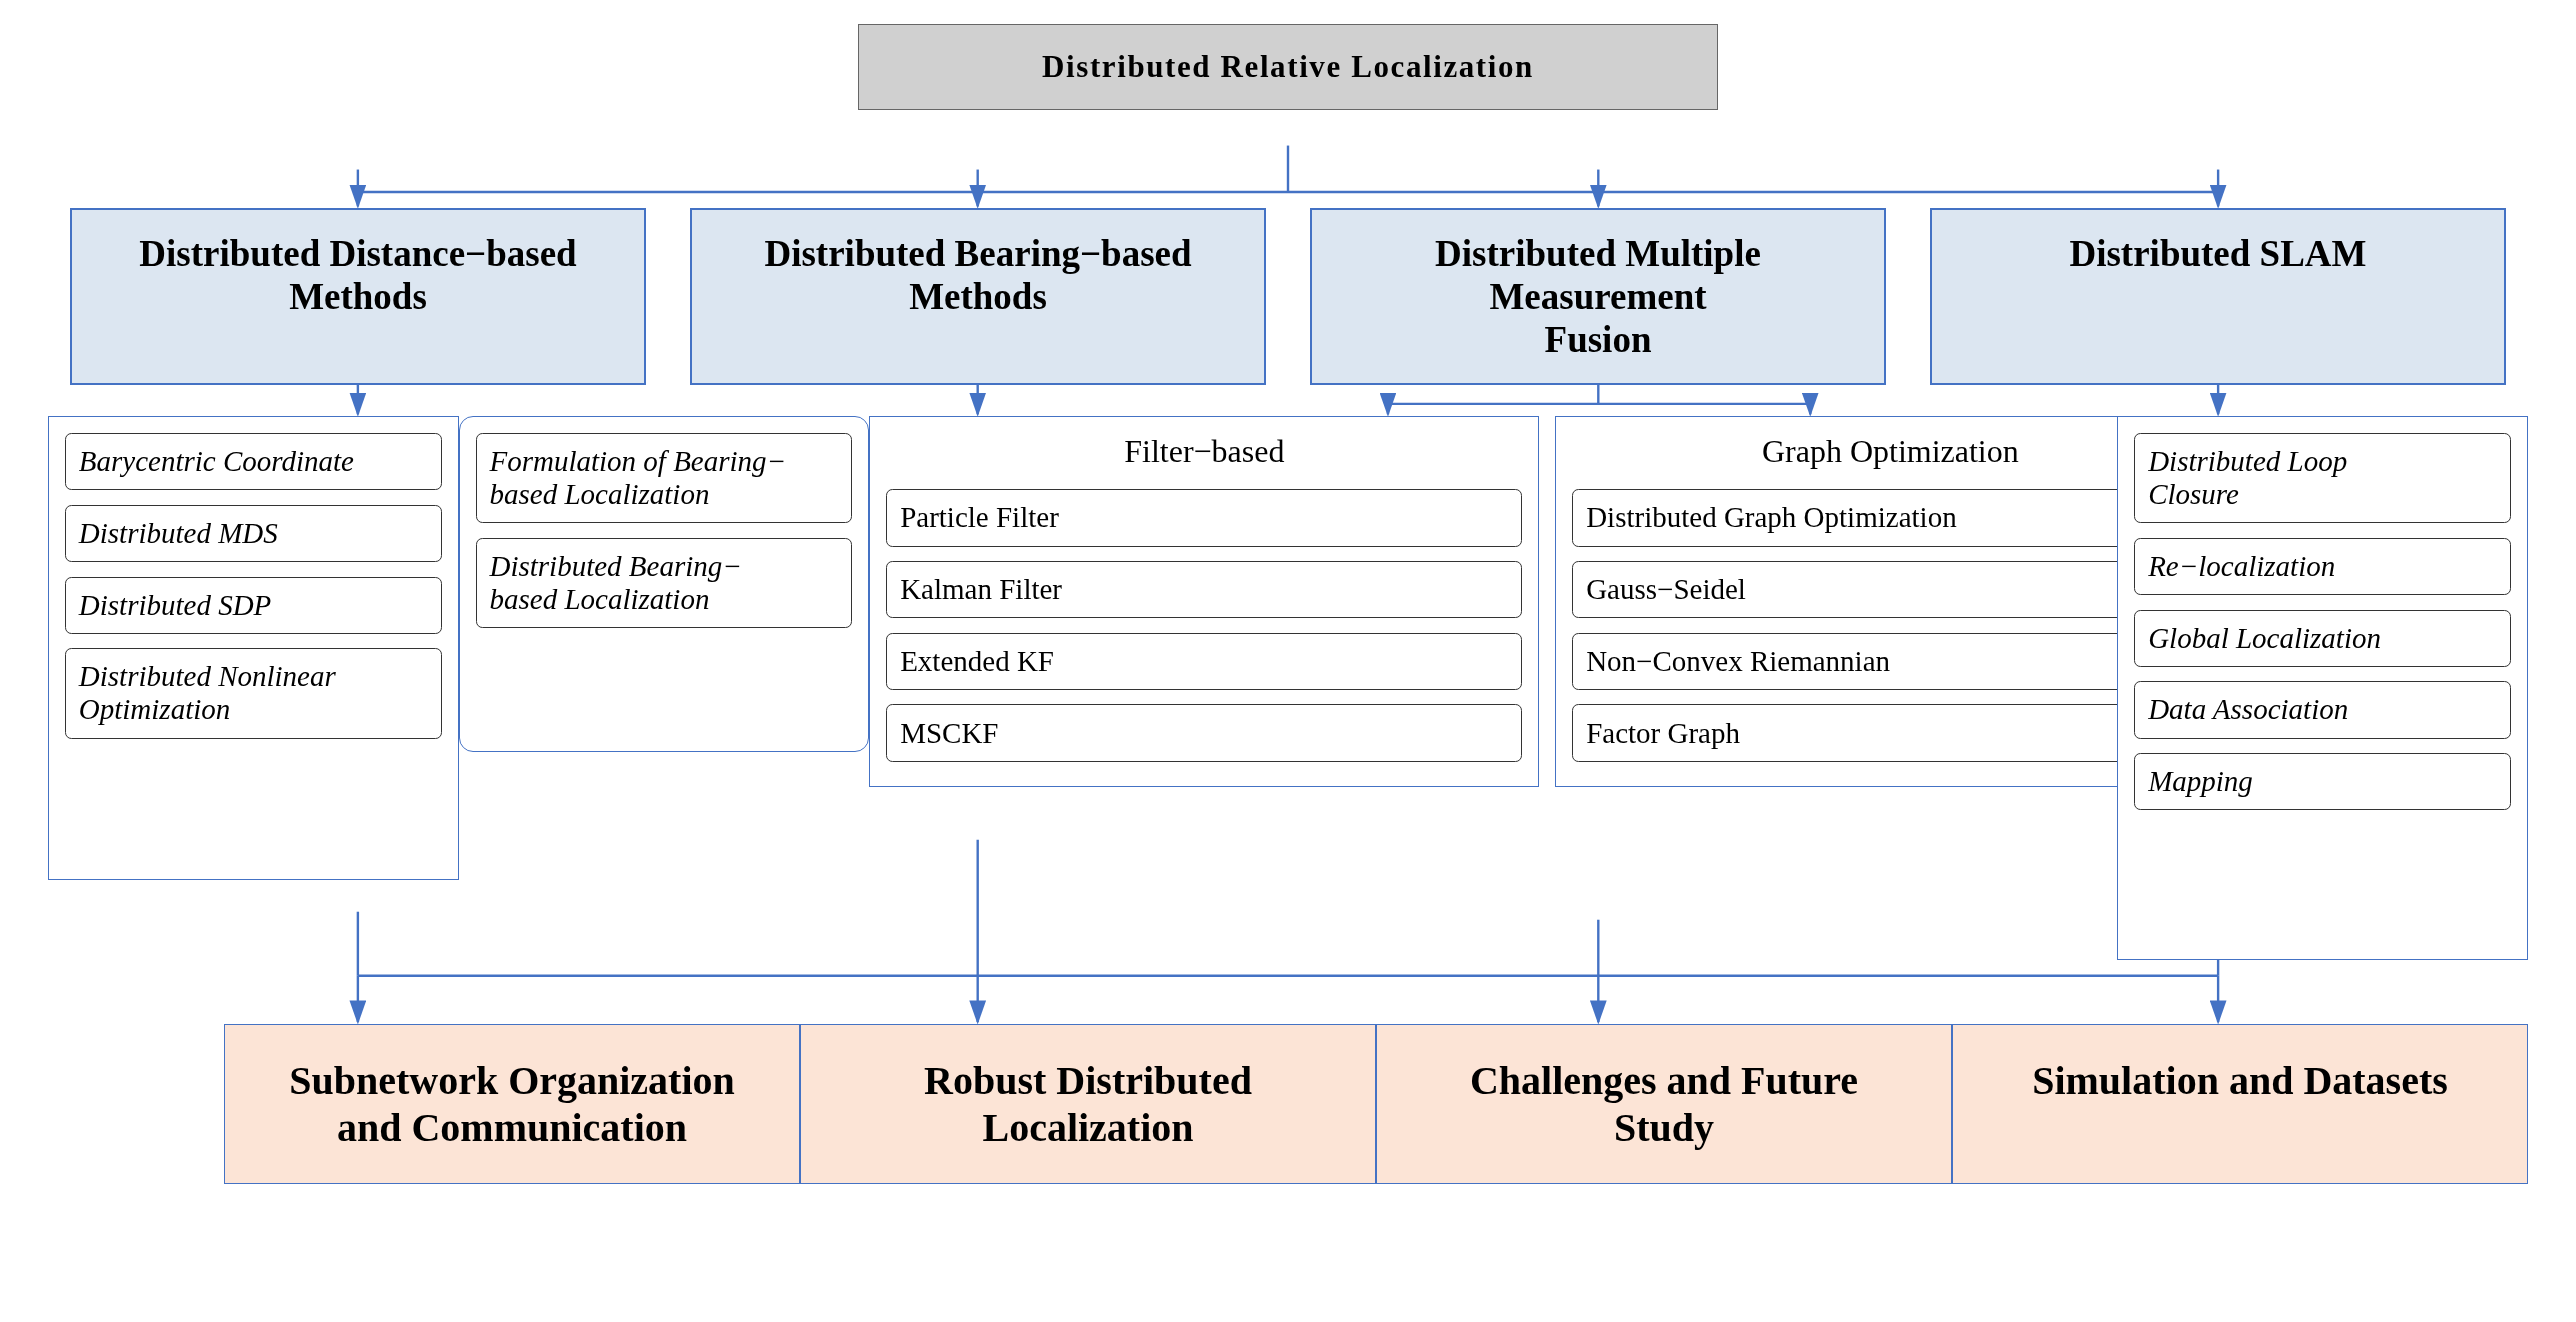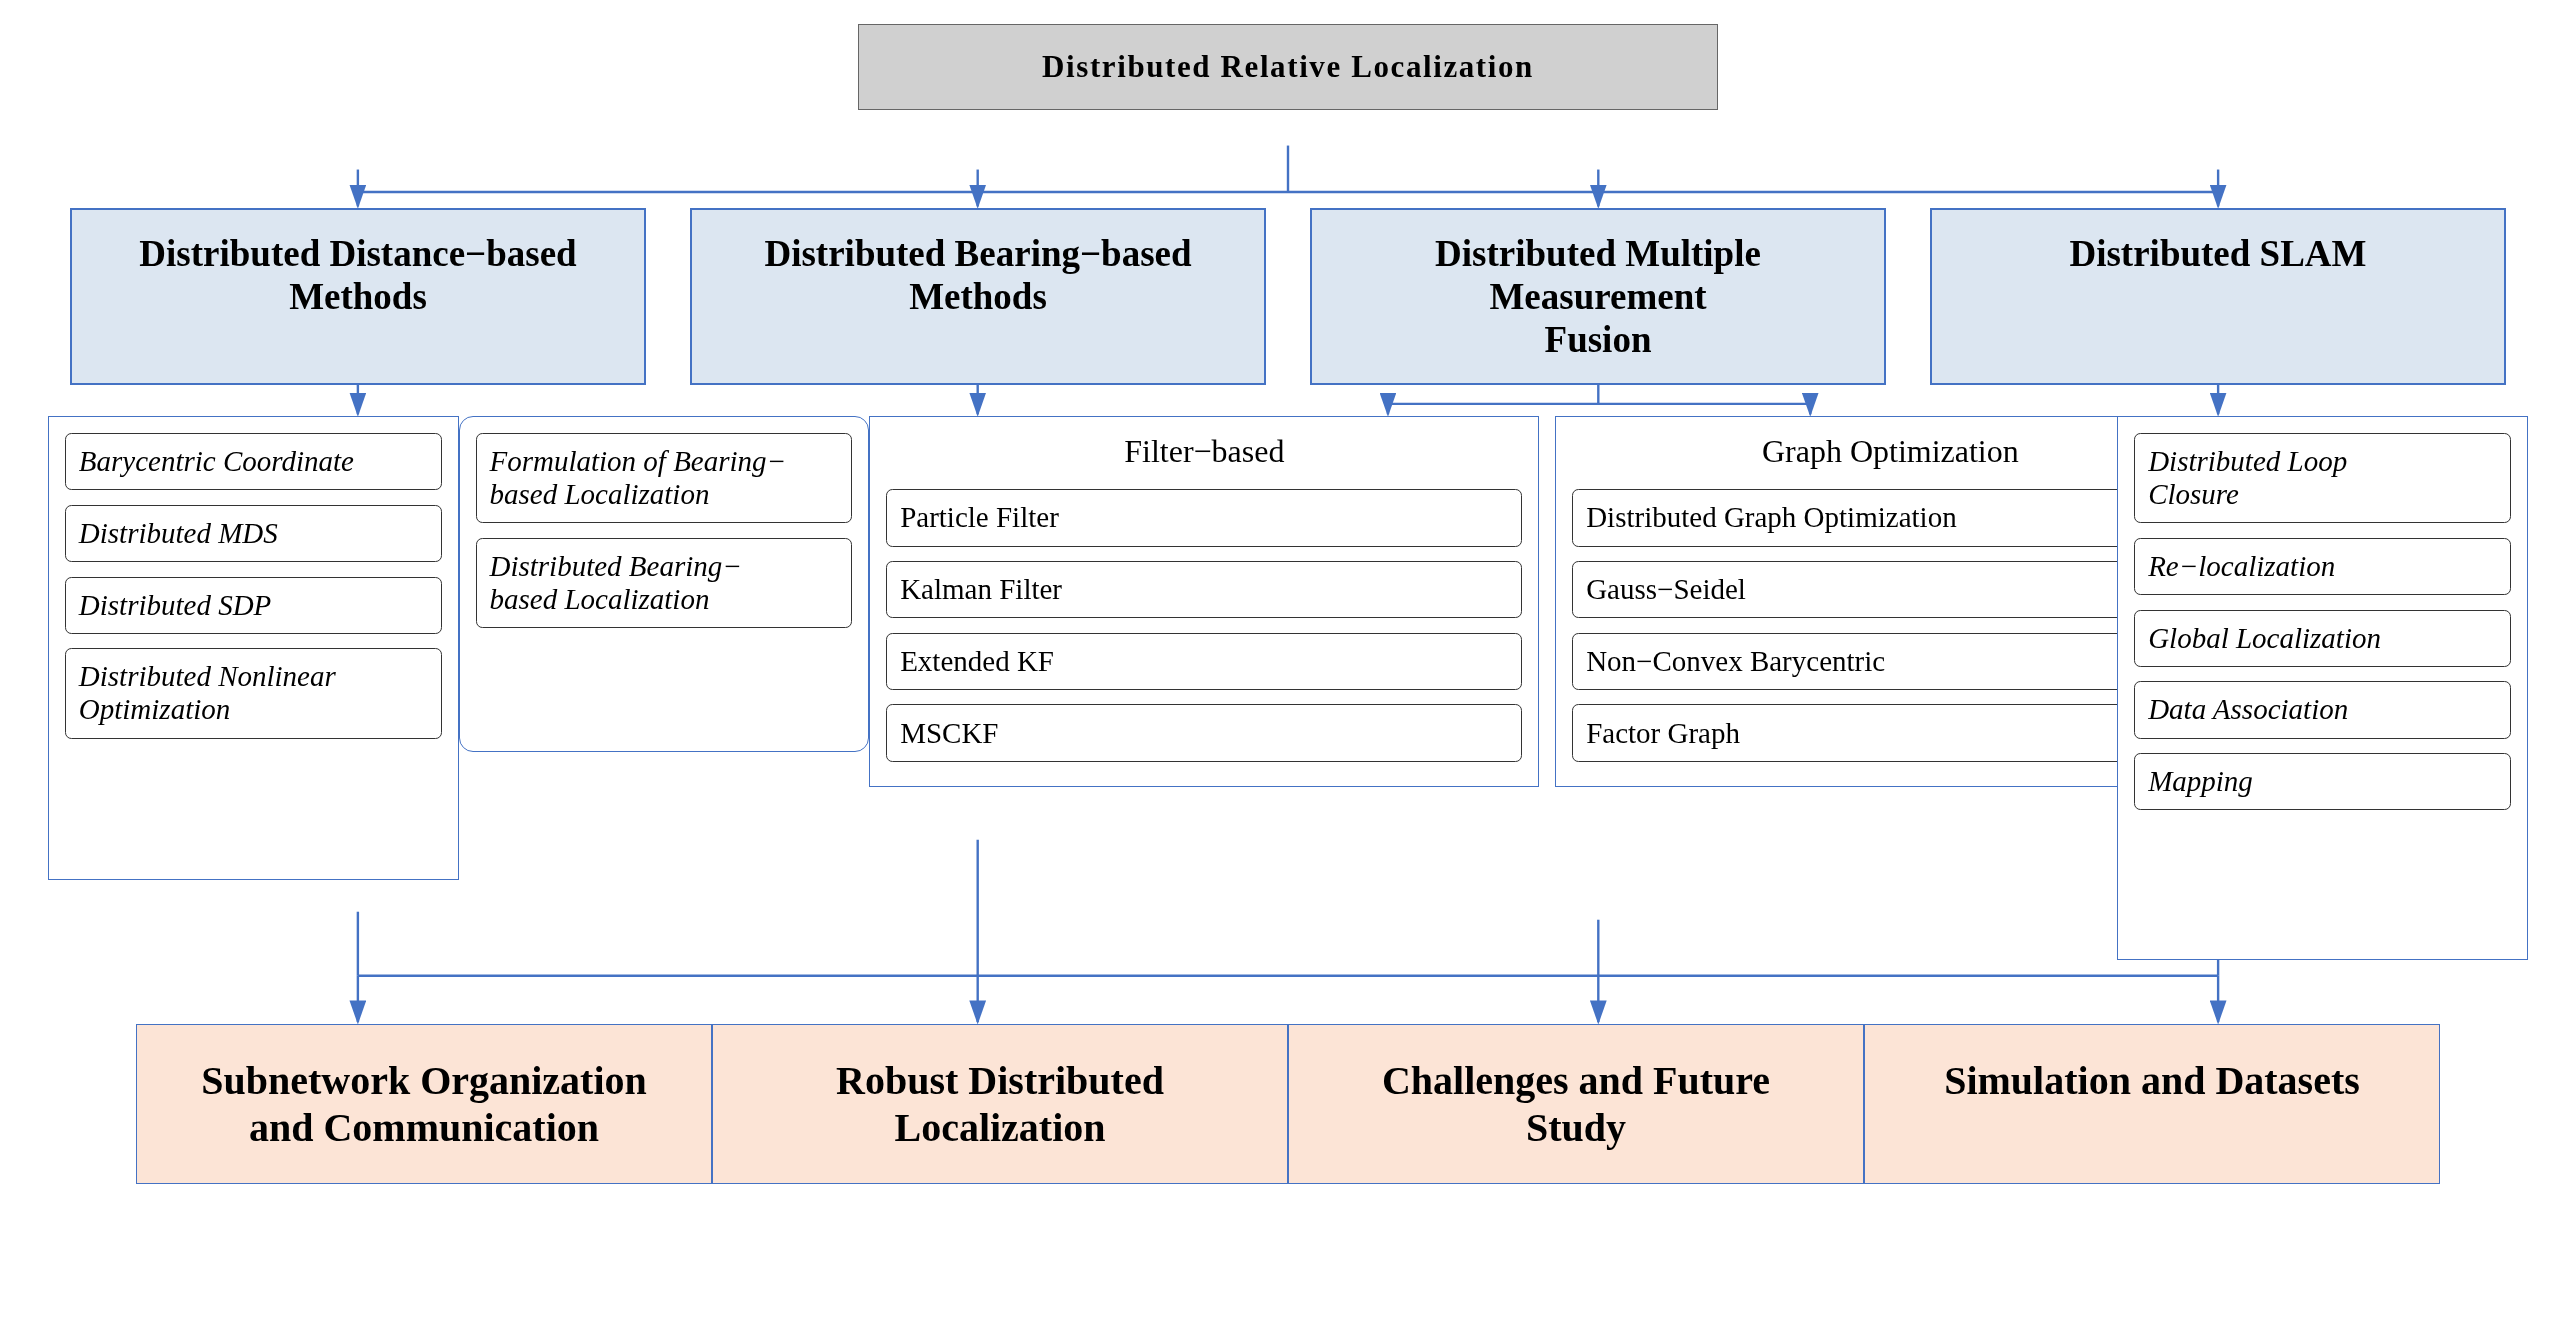--- a/index.html
+++ b/index.html
@@ -105,21 +105,21 @@
       padding-bottom: 8px;
     }
 
     
     .level3-container {
       position: absolute;
       top: 1024px;
       left: 0;
       right: 0;
       display: flex;
-      justify-content: center;
+      justify-content: flex-end;
       padding: 0 48px;
     }
 
     .level3-box {
       background: #fce4d6;
       border: 1.6px solid #4472c4;
       width: 576px;
       text-align: center;
       padding: 32px 16px;
       font-size: 40px;
@@ -247,21 +247,21 @@
           <div class="level2-item">Particle Filter</div>
           <div class="level2-item">Kalman Filter</div>
           <div class="level2-item">Extended KF</div>
           <div class="level2-item">MSCKF</div>
         </div>
 
         <div class="level2-sub">
           <div class="sub-header">Graph Optimization</div>
           <div class="level2-item">Distributed Graph Optimization</div>
           <div class="level2-item">Gauss−Seidel</div>
-          <div class="level2-item">Non−Convex Barycentric</div>
+          <div class="level2-item">Non−Convex Riemannian</div>
           <div class="level2-item">Factor Graph</div>
         </div>
       </div>
     </div>
 
     <div class="level2-box" style="min-height:544px;">
       <div class="level2-item">Distributed Loop<br>Closure</div>
       <div class="level2-item">Re−localization</div>
       <div class="level2-item">Global Localization</div>
       <div class="level2-item">Data  Association</div>

